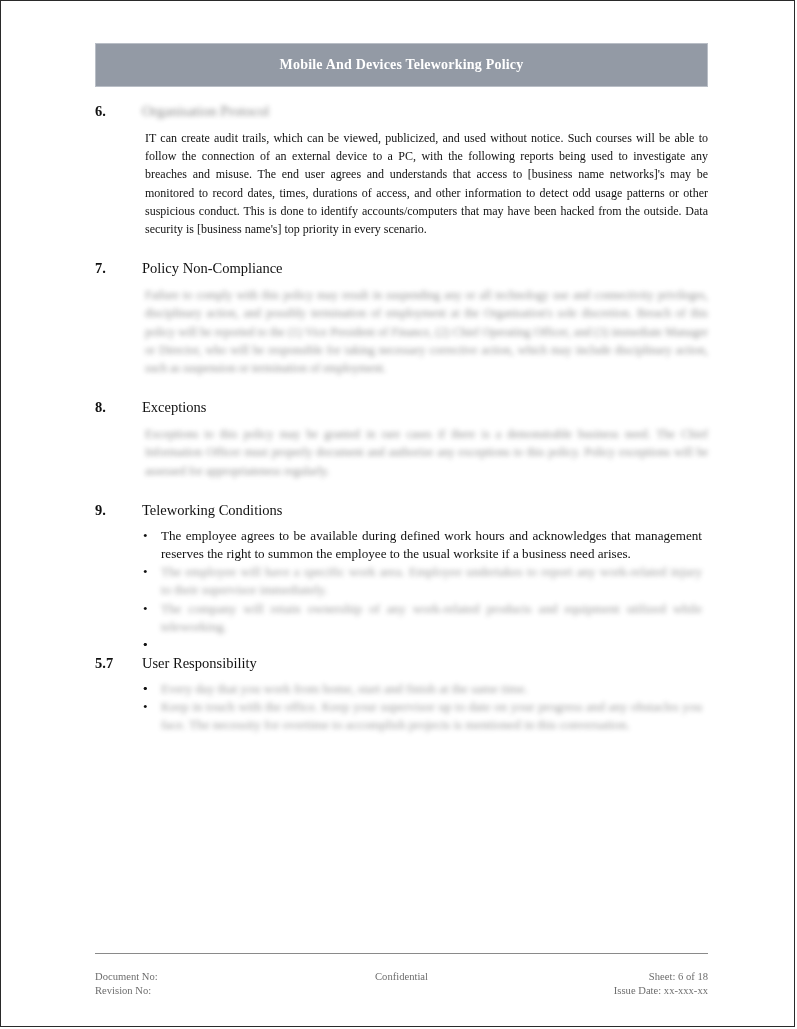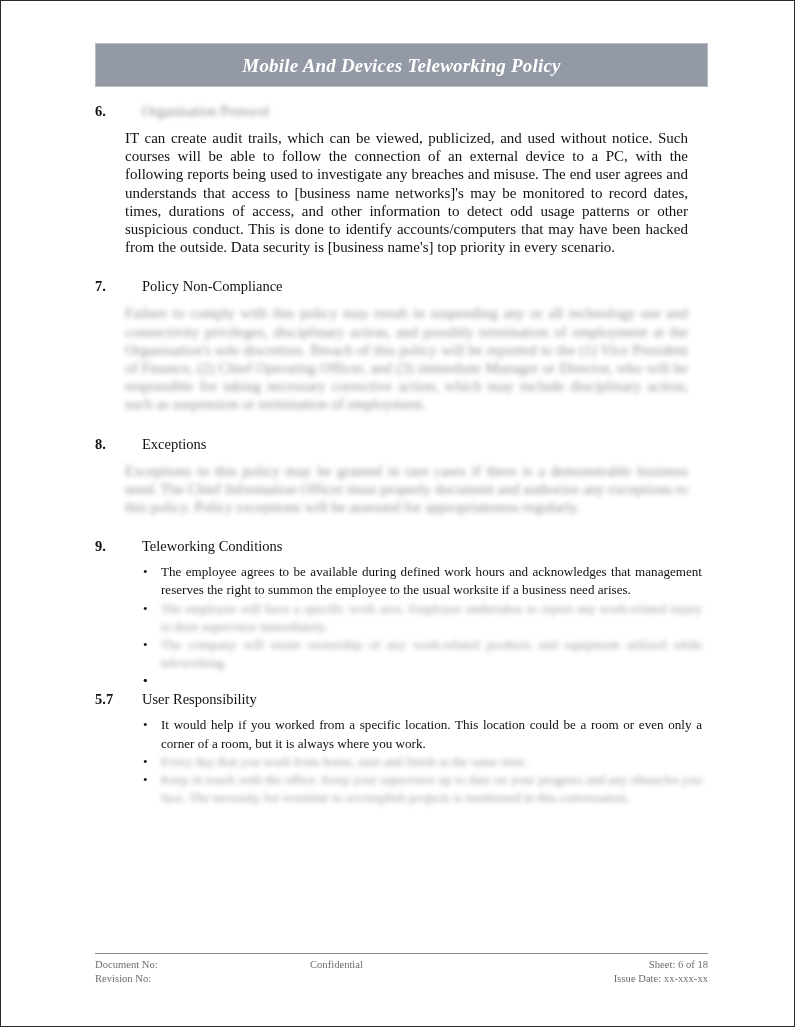--- a/index.html
+++ b/index.html
@@ -40,26 +40,25 @@
     height: 44px;
     background: #939aa5;
     border: 1px solid #b9bec6;
     box-sizing: border-box;
     display: flex;
     align-items: center;
     justify-content: center;
   }
   .title-banner .title-text {
     color: #ffffff;
-    font-size: 19px;
+    font-size: 14px;
     font-weight: bold;
     letter-spacing: 0.2px;
     text-align: center;
     line-height: 1;
-    font-style: italic;
   }
 
   
   .content {
     position: absolute;
     left: 0;
     top: 100px;
     width: 613px;
   }
 
@@ -82,24 +81,24 @@
     line-height: 20px;
   }
   .sec-title {
     font-size: 14.5px;
     font-weight: normal;
     color: #111111;
     line-height: 20px;
   }
 
   .body-block {
-    margin-left: 30px;
+    margin-left: 50px;
     margin-top: 8px;
     width: 563px;
-    font-size: 15px;
+    font-size: 12px;
     line-height: 18.2px;
     color: #111111;
     text-align: justify;
     text-justify: inter-word;
     hyphens: none;
   }
 
   
   .blurred {
     filter: blur(2.6px);
@@ -152,27 +151,27 @@
     top: 952px;
     width: 613px;
   }
   .footer-rule {
     width: 613px;
     height: 1px;
     background: #8a8a8a;
   }
   .footer-cols {
     display: flex;
-    margin-top: 4px;
+    margin-top: 16px;
     font-size: 10.6px;
     line-height: 14px;
     color: #6d6d6d;
   }
   .footer-left { width: 215px; text-align: left; }
-  .footer-center { width: 183px; text-align: left; }
+  .footer-center { width: 183px; text-align: center; }
   .footer-right { width: 215px; text-align: right; }
   .footer-line { display: block; white-space: nowrap; }
 </style>
 </head>
 <body>
 
 <div class="page">
   <div class="page-inner">
 
     <div class="title-banner">
@@ -243,21 +242,20 @@
 
       <div class="section">
         <div class="sec-head">
           <span class="sec-num">5.7</span>
           <span class="sec-title">User Responsibility</span>
         </div>
 
         <div style="margin-top:7px;">
           <div class="bullet-wrap">
             <span class="bullet-dot">•</span>
-            <div class="bullet-text">It would help if you worked from a specific location. This location could be a room or even only a corner of a room, but it is always where you work.</div>
           </div>
           <div class="bullet-wrap">
             <span class="bullet-dot">•</span>
             <div class="bullet-text blurred">Every day that you work from home, start and finish at the same time.</div>
           </div>
           <div class="bullet-wrap">
             <span class="bullet-dot">•</span>
             <div class="bullet-text blurred">Keep in touch with the office. Keep your supervisor up to date on your progress and any obstacles you face. The necessity for overtime to accomplish projects is mentioned in this conversation.</div>
           </div>
         </div>

